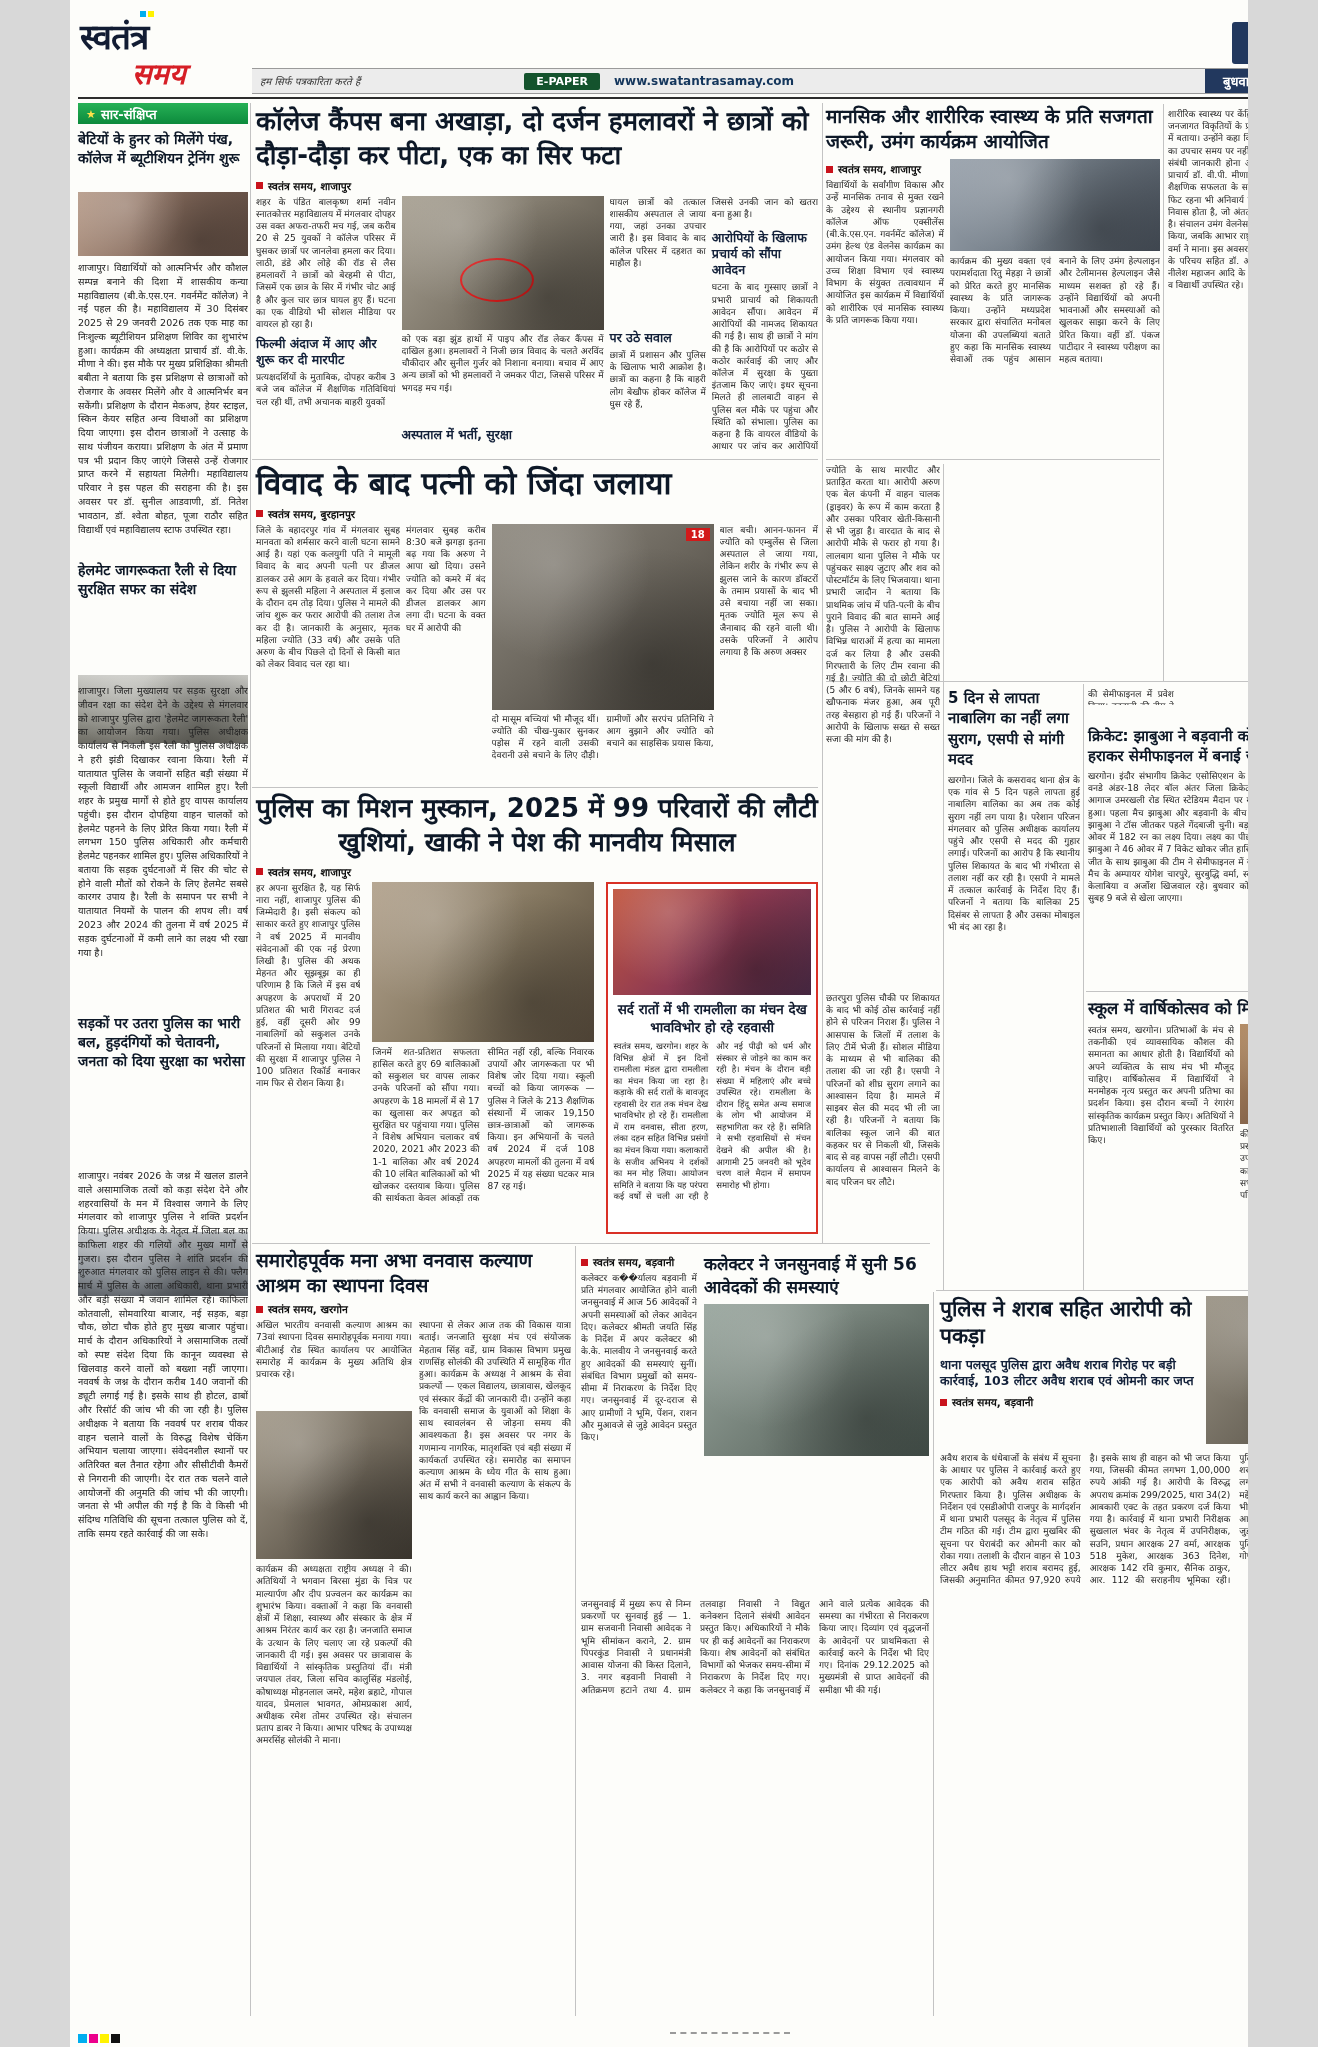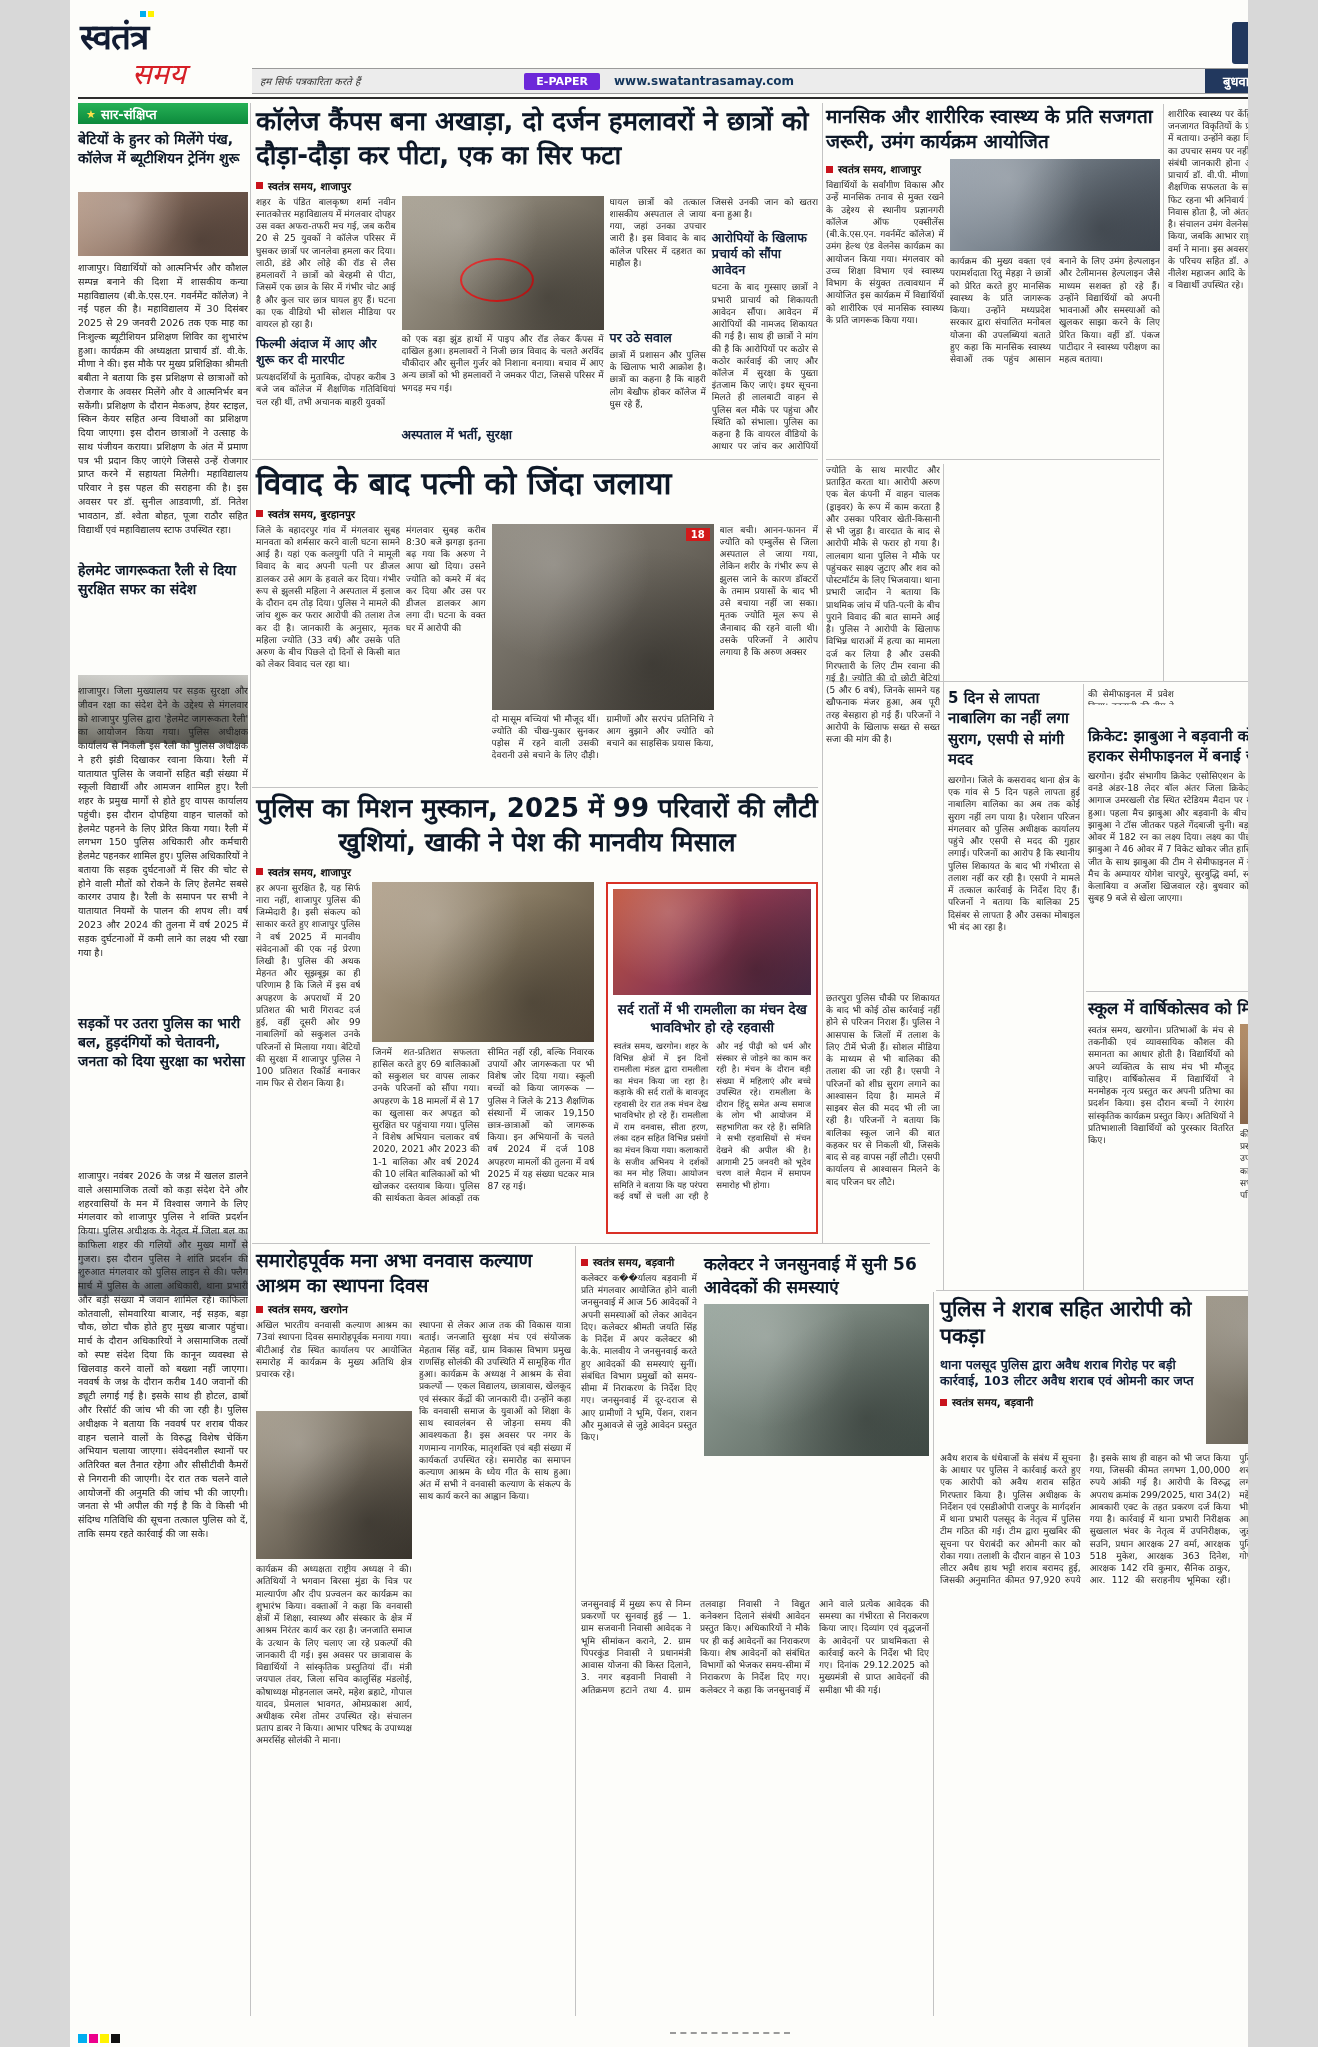--- a/index.html
+++ b/index.html
@@ -31,28 +31,28 @@
   .ph6{background:linear-gradient(125deg,#b3a38e,#83765f 55%,#55493a);}
   .ph7{background:linear-gradient(135deg,#c2563f,#8e3a52 50%,#4b2a46);}
   .ph8{background:linear-gradient(125deg,#9aa3ad,#6e7882 55%,#454d57);}
   .ph9{background:linear-gradient(135deg,#b0885f,#7d5e48 55%,#4a3a30);}
   .ph10{background:linear-gradient(135deg,#a39a8a,#6f675a 55%,#3f3a32);}
   .ph11{background:linear-gradient(135deg,#9aa79f,#6e7a72 55%,#44504a);}
   .ph12{background:linear-gradient(135deg,#9b9486,#6f695d 55%,#433f37);}
   .vline{background:#c3c3c3;width:1px;}
   .hline{background:#c3c3c3;height:1px;}
   .logo1{font-size:35px;font-weight:800;color:#121c33;letter-spacing:-1px;}
-  .logo2{font-size:29px;font-weight:400;font-style:italic;color:#d61f26;margin:-6px 0 0 52px;}
+  .logo2{font-size:29px;font-weight:700;font-style:italic;color:#d61f26;margin:-6px 0 0 52px;}
   .cities{background:#22385e;color:#fff;font-weight:bold;font-size:25px;display:flex;align-items:center;justify-content:center;border-radius:3px;}
   .edition-box{background:#22385e;border-radius:3px;display:flex;align-items:center;justify-content:center;gap:8px;}
   .ed-pill{background:#fff;color:#22385e;font-weight:bold;font-size:15px;padding:3px 12px;border-radius:13px;}
   .ed-num{background:#fff;color:#1b2b47;font-weight:bold;font-size:14px;width:26px;height:26px;border-radius:50%;display:flex;align-items:center;justify-content:center;}
   .subbar{background:#ececec;border-top:1px solid #9a9a9a;border-bottom:1px solid #9a9a9a;display:flex;align-items:center;gap:14px;padding:0 8px;}
   .tagline{font-size:10px;font-style:italic;color:#333;}
-  .epaper{background:#6d28d9;color:#fff;font-weight:bold;font-size:11px;padding:2px 12px;border-radius:2px;margin-left:150px;}
+  .epaper{background:#14532d;color:#fff;font-weight:bold;font-size:11px;padding:2px 12px;border-radius:2px;margin-left:150px;}
   .site{font-size:12px;font-weight:bold;color:#14365c;}
   .datebox{margin-left:auto;background:#22385e;color:#fff;font-weight:bold;font-size:13px;padding:4px 18px;height:100%;display:flex;align-items:center;}
   .greenbar{background:linear-gradient(180deg,#27b156,#0c8a3c);color:#fff;font-weight:bold;font-size:13px;display:flex;align-items:center;gap:5px;padding:0 8px;}
   .star::before{content:"★";color:#ffe24a;font-size:11px;}
   .cols2{column-count:2;column-gap:8px;}
   .cols3{column-count:3;column-gap:9px;}
   .redbox{border:2px solid #d93025;padding:5px;background:#fff;}
   .redbox-h{font-size:13.5px;font-weight:bold;text-align:center;color:#101a2e;line-height:1.35;margin:5px 0;}
   .ann{position:absolute;border:2px solid #e41b1b;border-radius:50%;}
   .tag18{position:absolute;top:4px;right:4px;background:#d21a1a;color:#fff;font-size:10px;font-weight:bold;padding:1px 5px;}

